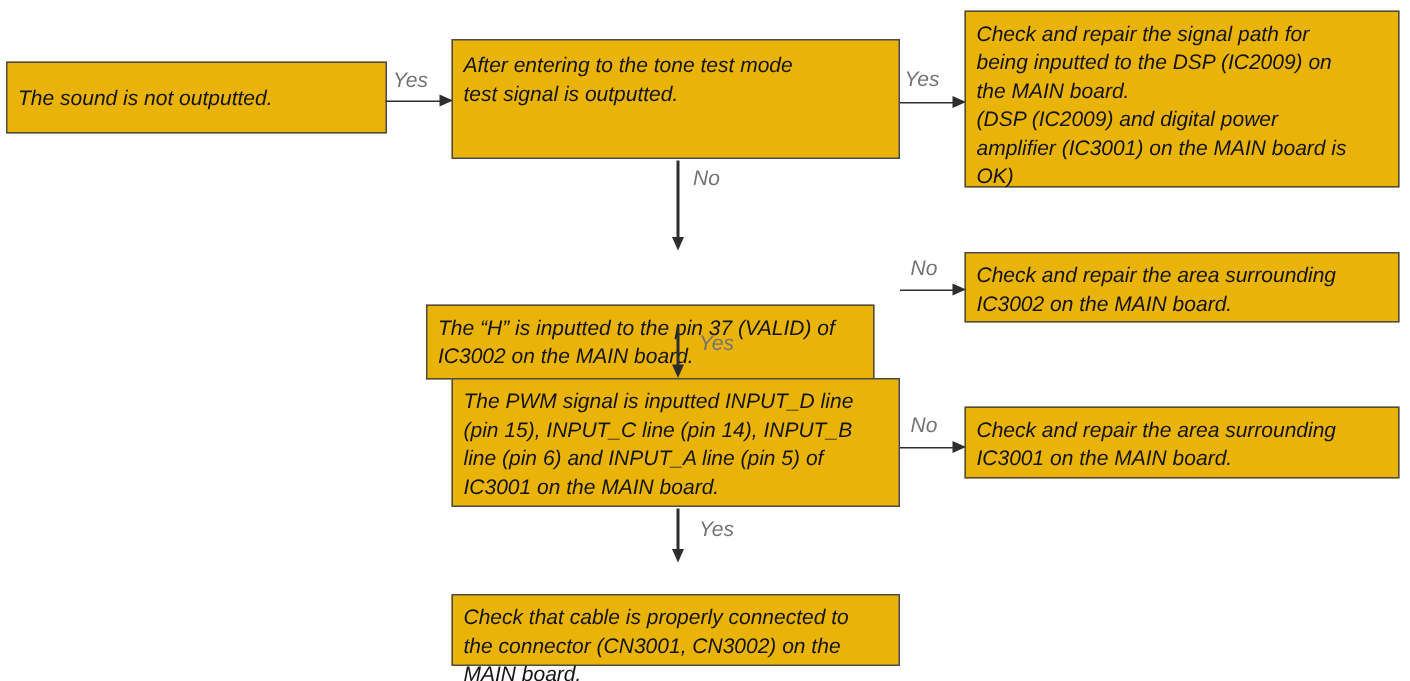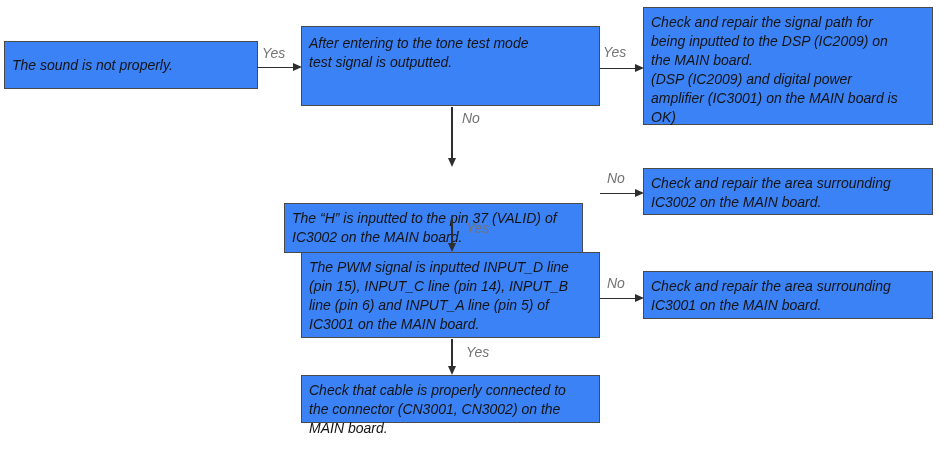--- a/index.html
+++ b/index.html
@@ -8,21 +8,21 @@
   .canvas {
     position: relative;
     width: 940px;
     height: 454px;
     background: #ffffff;
     overflow: hidden;
   }
   .node {
     position: absolute;
     border: 1.5px solid #4a4a4a;
-    background: #3b82f6;
+    background: #eab308;
     color: #141414;
     font-style: italic;
     font-size: 14px;
     line-height: 19px;
     padding: 5px 7px;
   }
   .node .node-text { white-space: pre-line; }
   .node.vcenter { display: flex; align-items: center; }
   .edge-label {
     position: absolute;
@@ -45,21 +45,21 @@
     border-left: 4.5px solid transparent;
     border-right: 4.5px solid transparent;
   }
 </style>
 </head>
 <body>
 
 <div class="canvas">
 
   <div class="node vcenter" style="left:4px; top:41px; width:254px; height:48px;">
-    <span class="node-text">The sound is not properly.</span>
+    <span class="node-text">The sound is not outputted.</span>
   </div>
 
   <div class="node" style="left:301px; top:26px; width:299px; height:80px; padding-top:7px;">
     <span class="node-text">After entering to the tone test mode
 test signal is outputted.</span>
   </div>
 
   <div class="node" style="left:643px; top:7px; width:290px; height:118px;">
     <span class="node-text">Check and repair the signal path for
 being inputted to the DSP (IC2009) on
@@ -84,21 +84,21 @@
 (pin 15), INPUT_C line (pin 14), INPUT_B
 line (pin 6) and INPUT_A line (pin 5) of
 IC3001 on the MAIN board.</span>
   </div>
 
   <div class="node" style="left:643px; top:271px; width:290px; height:48px;">
     <span class="node-text">Check and repair the area surrounding
 IC3001 on the MAIN board.</span>
   </div>
 
-  <div class="node" style="left:301px; top:375px; width:299px; height:48px;">
+  <div class="node" style="left:301px; top:396px; width:299px; height:48px;">
     <span class="node-text">Check that cable is properly connected to
 the connector (CN3001, CN3002) on the
 MAIN board.</span>
   </div>
 
   <div class="hline" style="left:257px; top:66.5px; width:37px;"></div>
   <div class="head-right" style="left:293px; top:62.5px;"></div>
   <div class="edge-label" style="left:262px; top:45px;">Yes</div>
 
   <div class="hline" style="left:600px; top:67.5px; width:36px;"></div>

